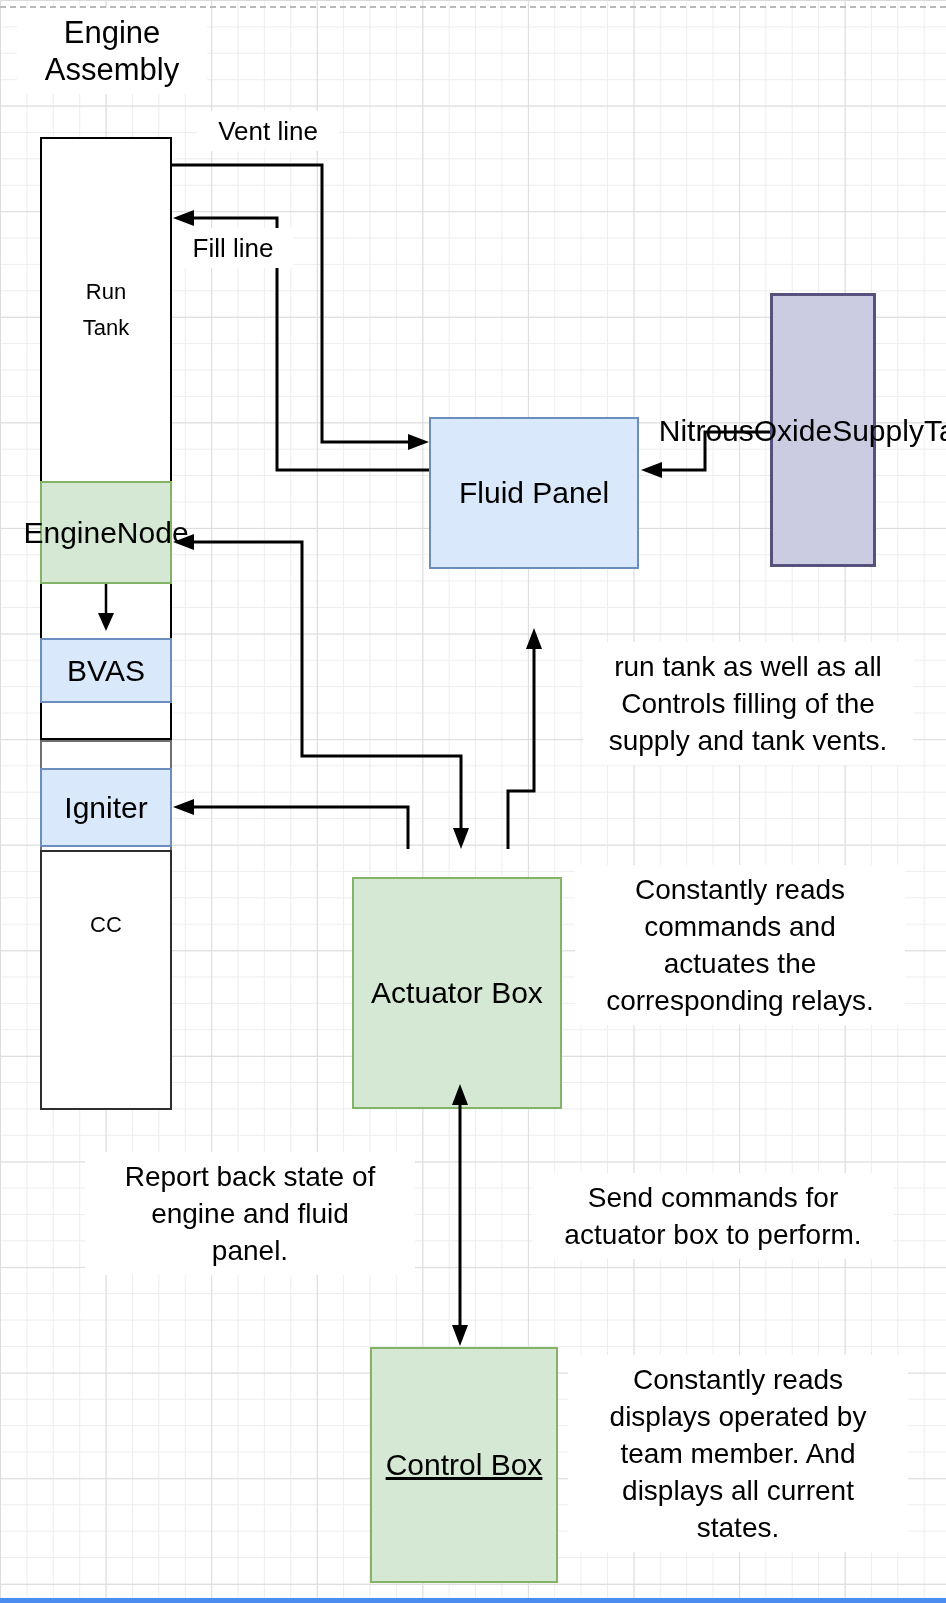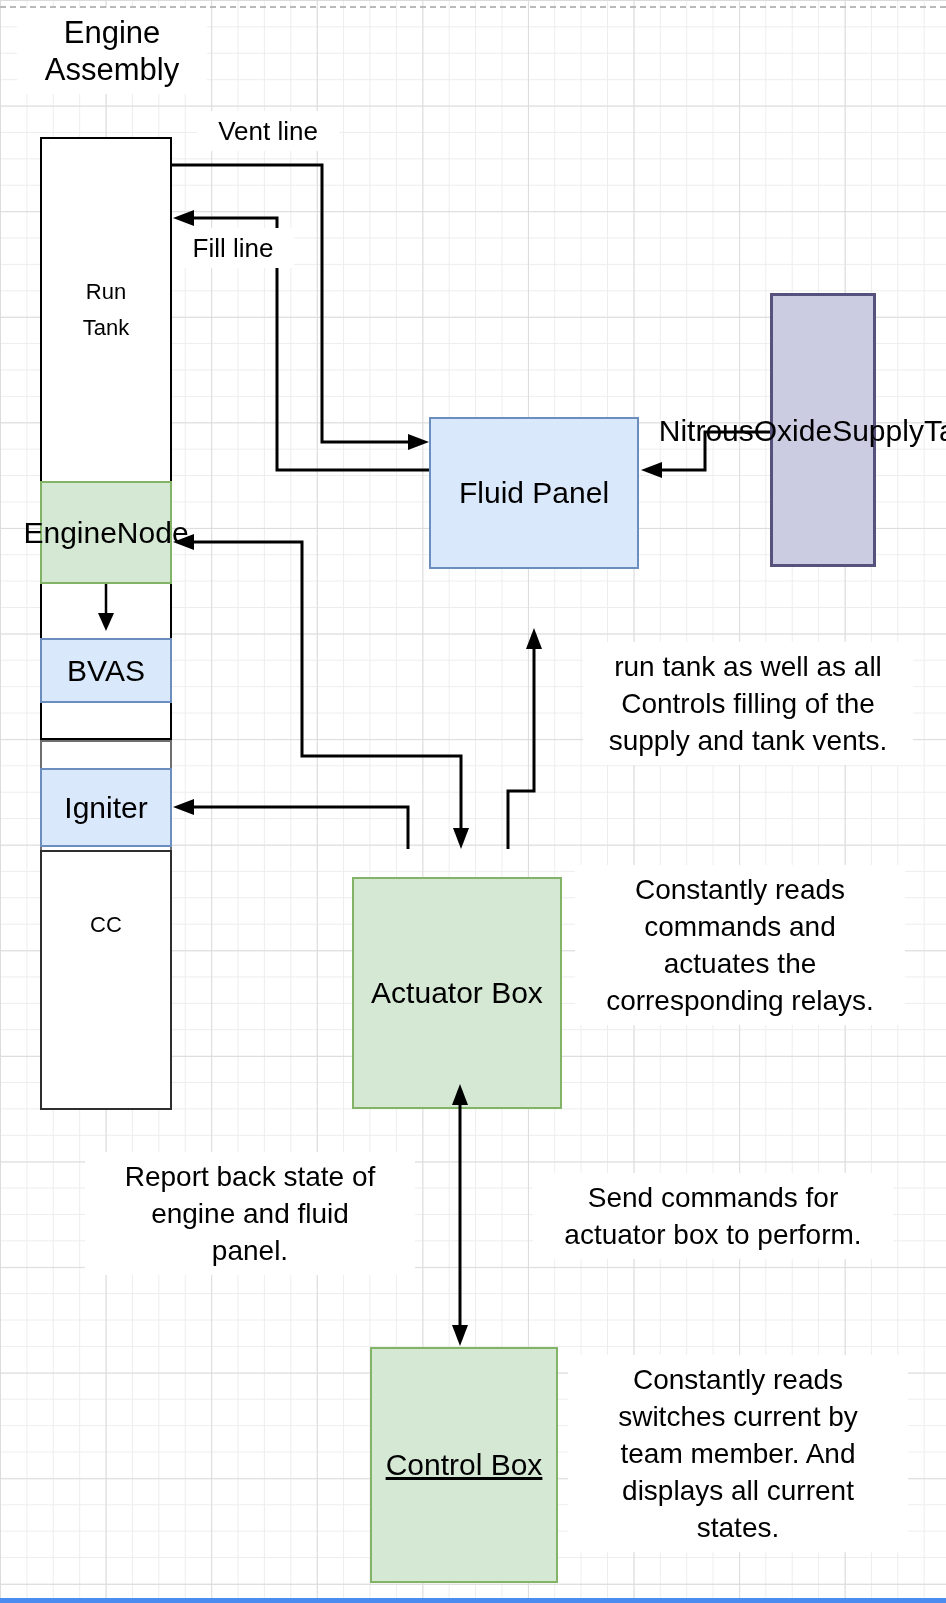--- a/index.html
+++ b/index.html
@@ -171,21 +171,21 @@
     <span>panel.</span>
   </div>
 
   <div class="note" style="left:533px;top:1173px;width:360px;">
     <span>Send commands for</span>
     <span>actuator box to perform.</span>
   </div>
 
   <div class="note" style="left:568px;top:1355px;width:340px;">
     <span>Constantly reads</span>
-    <span>switches current by</span>
+    <span>displays operated by</span>
     <span>team member. And</span>
     <span>displays all current</span>
     <span>states.</span>
   </div>
 
   <div class="scroll-strip"></div>
 
 </div>
 
 </body></html>

